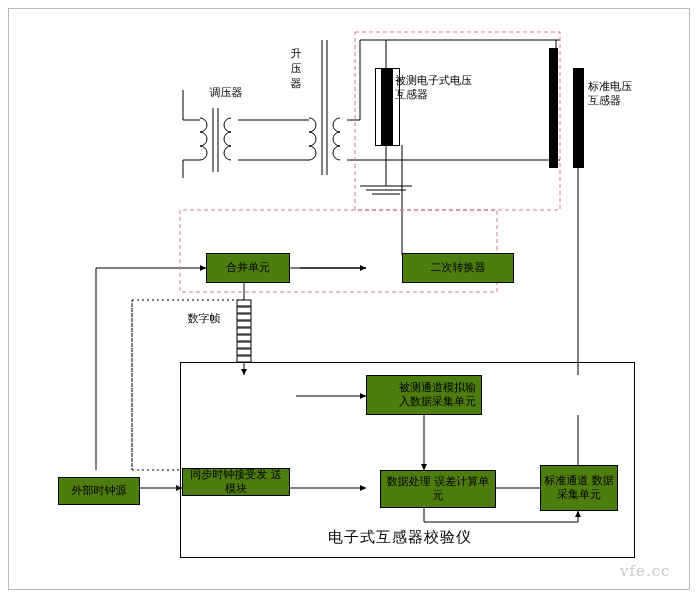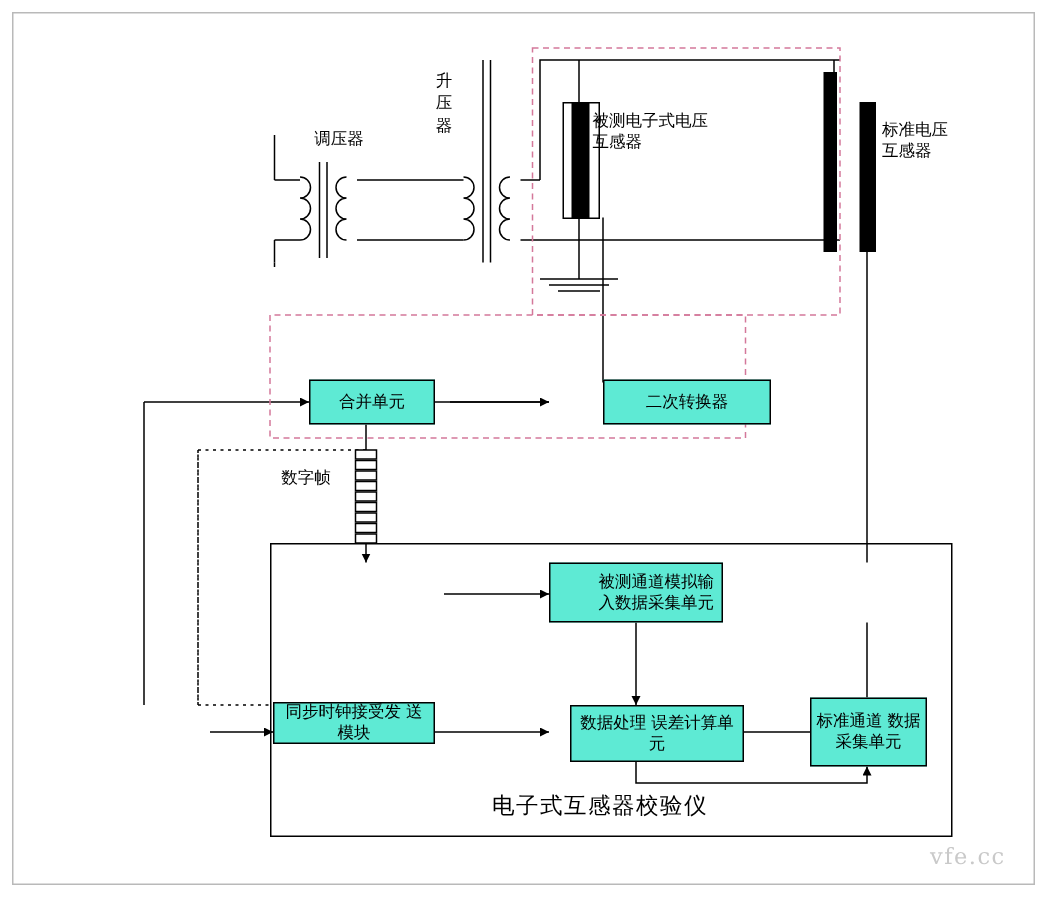--- a/index.html
+++ b/index.html
@@ -28,21 +28,21 @@
     position: absolute;
     left: 0;
     top: 0;
     width: 700px;
     height: 600px;
   }
   .box {
     position: absolute;
     box-sizing: border-box;
     border: 1px solid #000000;
-    background: #5eead4;
+    background: #4d7c0f;
     display: flex;
     align-items: center;
     justify-content: center;
     text-align: center;
     font-size: 11px;
     line-height: 14px;
     color: #000000;
     padding: 2px;
   }
   .label {
@@ -227,20 +227,21 @@
 
   <div class="box" style="left:182px; top:468px; width:108px; height:28px;">同步时钟接受发
 送模块</div>
 
   <div class="box" style="left:380px; top:470px; width:116px; height:38px;">数据处理
 误差计算单元</div>
 
   <div class="box" style="left:540px; top:465px; width:78px; height:46px;">标准通道
 数据采集单元</div>
 
+  <div class="box" style="left:58px; top:477px; width:82px; height:28px;">外部时钟源</div>
 
   <div class="bigbox" style="left:180px; top:362px; width:455px; height:196px;"></div>
 
   <div class="title" style="left:328px; top:528px;">电子式互感器校验仪</div>
 
   <div class="watermark" style="left:620px; top:562px;">vfe.cc</div>
 
 </div>
 
 </body></html>

